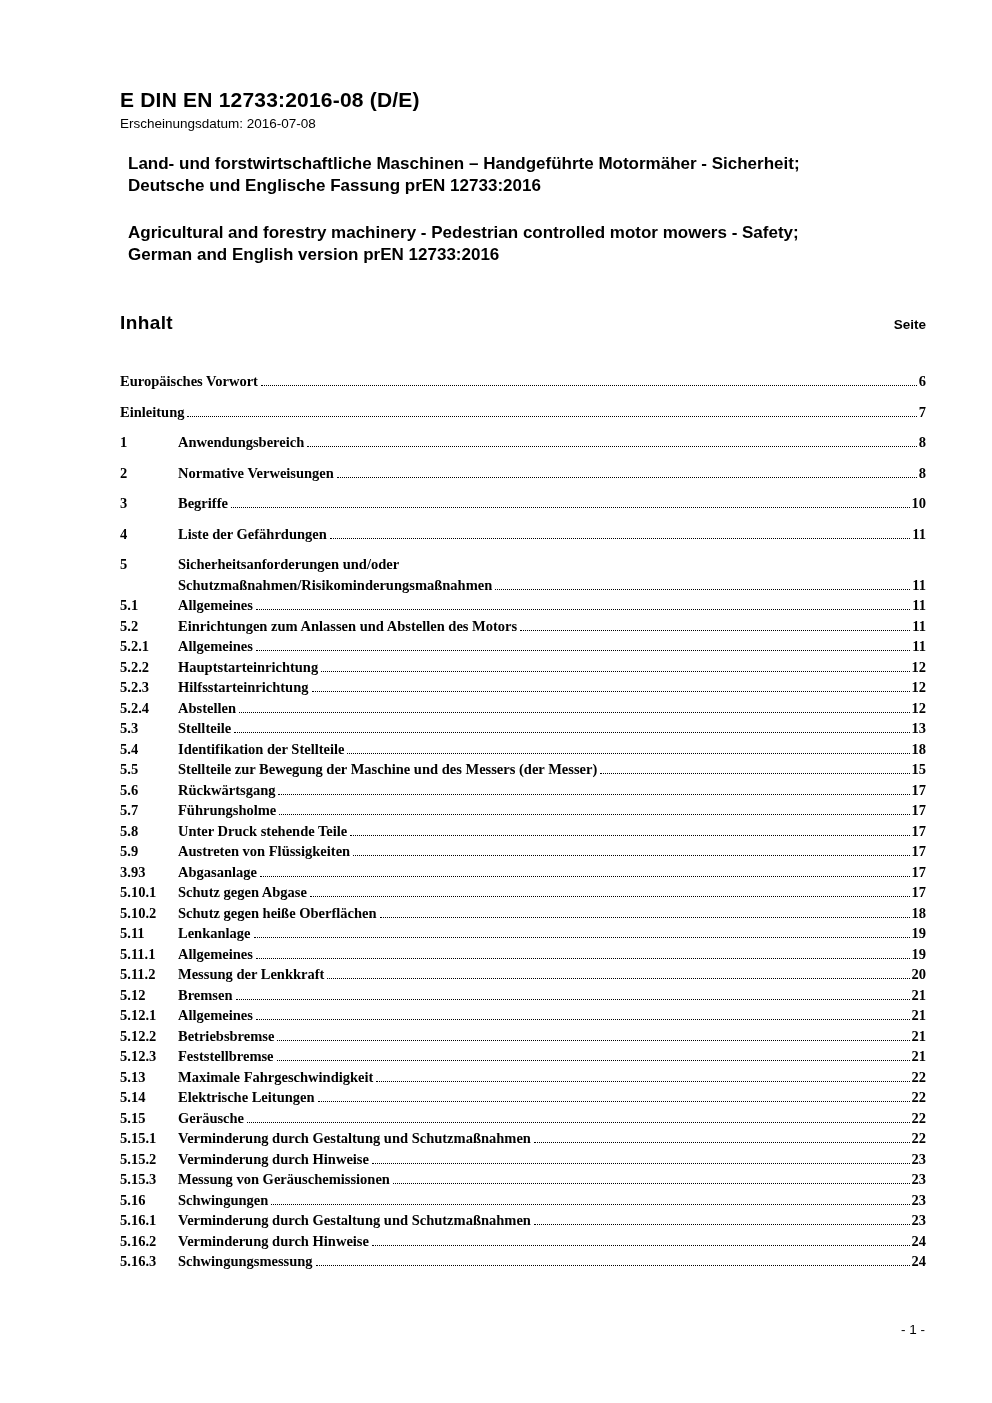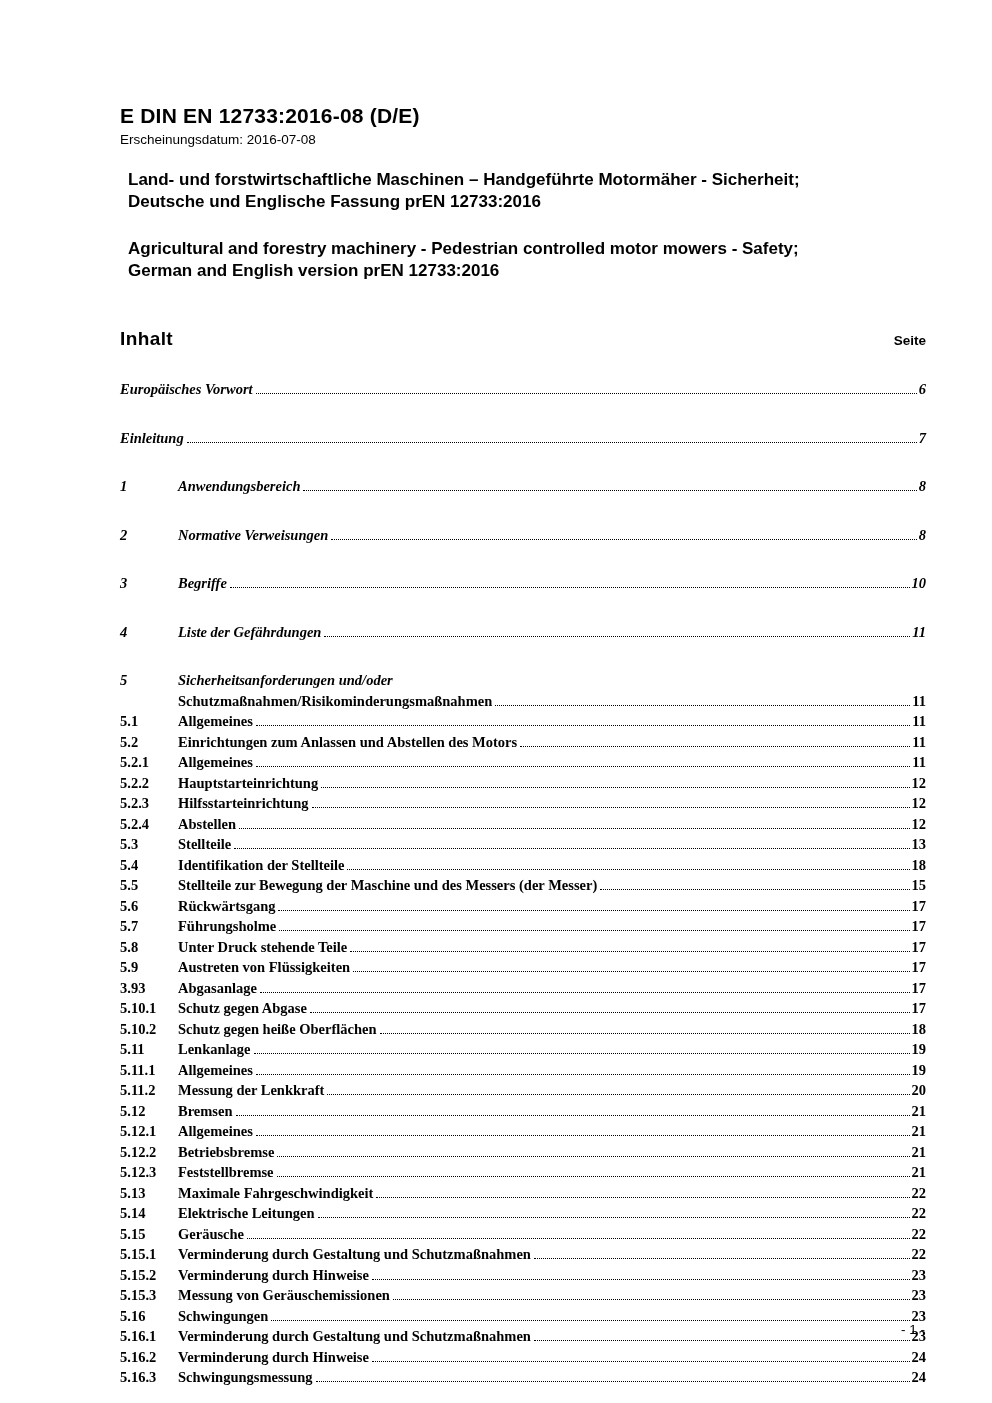--- a/index.html
+++ b/index.html
@@ -8,21 +8,21 @@
     height: 1403px;
     background: #ffffff;
     color: #000000;
     font-family: "Liberation Sans", sans-serif;
     position: relative;
     overflow: hidden;
   }
   .page {
     position: absolute;
     left: 120px;
-    top: 104px;
+    top: 88px;
     width: 806px;
   }
   .doc-number {
     font-size: 21px;
     font-weight: bold;
     margin: 0 0 4px 0;
     letter-spacing: 0.2px;
   }
   .pub-date {
     font-size: 13.5px;
@@ -34,21 +34,21 @@
     line-height: 22px;
     margin: 8px;
   }
   .title-de { margin-bottom: 25px; }
   .title-en { margin-bottom: 0; }
   .inhalt-row {
     display: flex;
     justify-content: space-between;
     align-items: baseline;
     margin-top: 46px;
-    margin-bottom: 29px;
+    margin-bottom: 37px;
     gap: 8px;
   }
   .inhalt-heading {
     font-size: 19px;
     font-weight: bold;
     letter-spacing: 0.4px;
   }
   .seite-label {
     font-size: 13.5px;
     font-weight: bold;
@@ -57,21 +57,21 @@
   .toc {
     font-family: "Liberation Serif", serif;
     font-weight: bold;
     font-size: 14.5px;
   }
   .toc-row {
     display: flex;
     align-items: baseline;
     line-height: 20.5px;
   }
-  .toc-row.major { margin-top: 28px; font-style: italic; }
+  .toc-row.major { margin-top: 10px; }
   .toc-num {
     flex: 0 0 58px;
   }
   .toc-title {
     flex: 0 1 auto;
     white-space: nowrap;
   }
   .toc-dots {
     flex: 1 1 auto;
     min-width: 12px;

